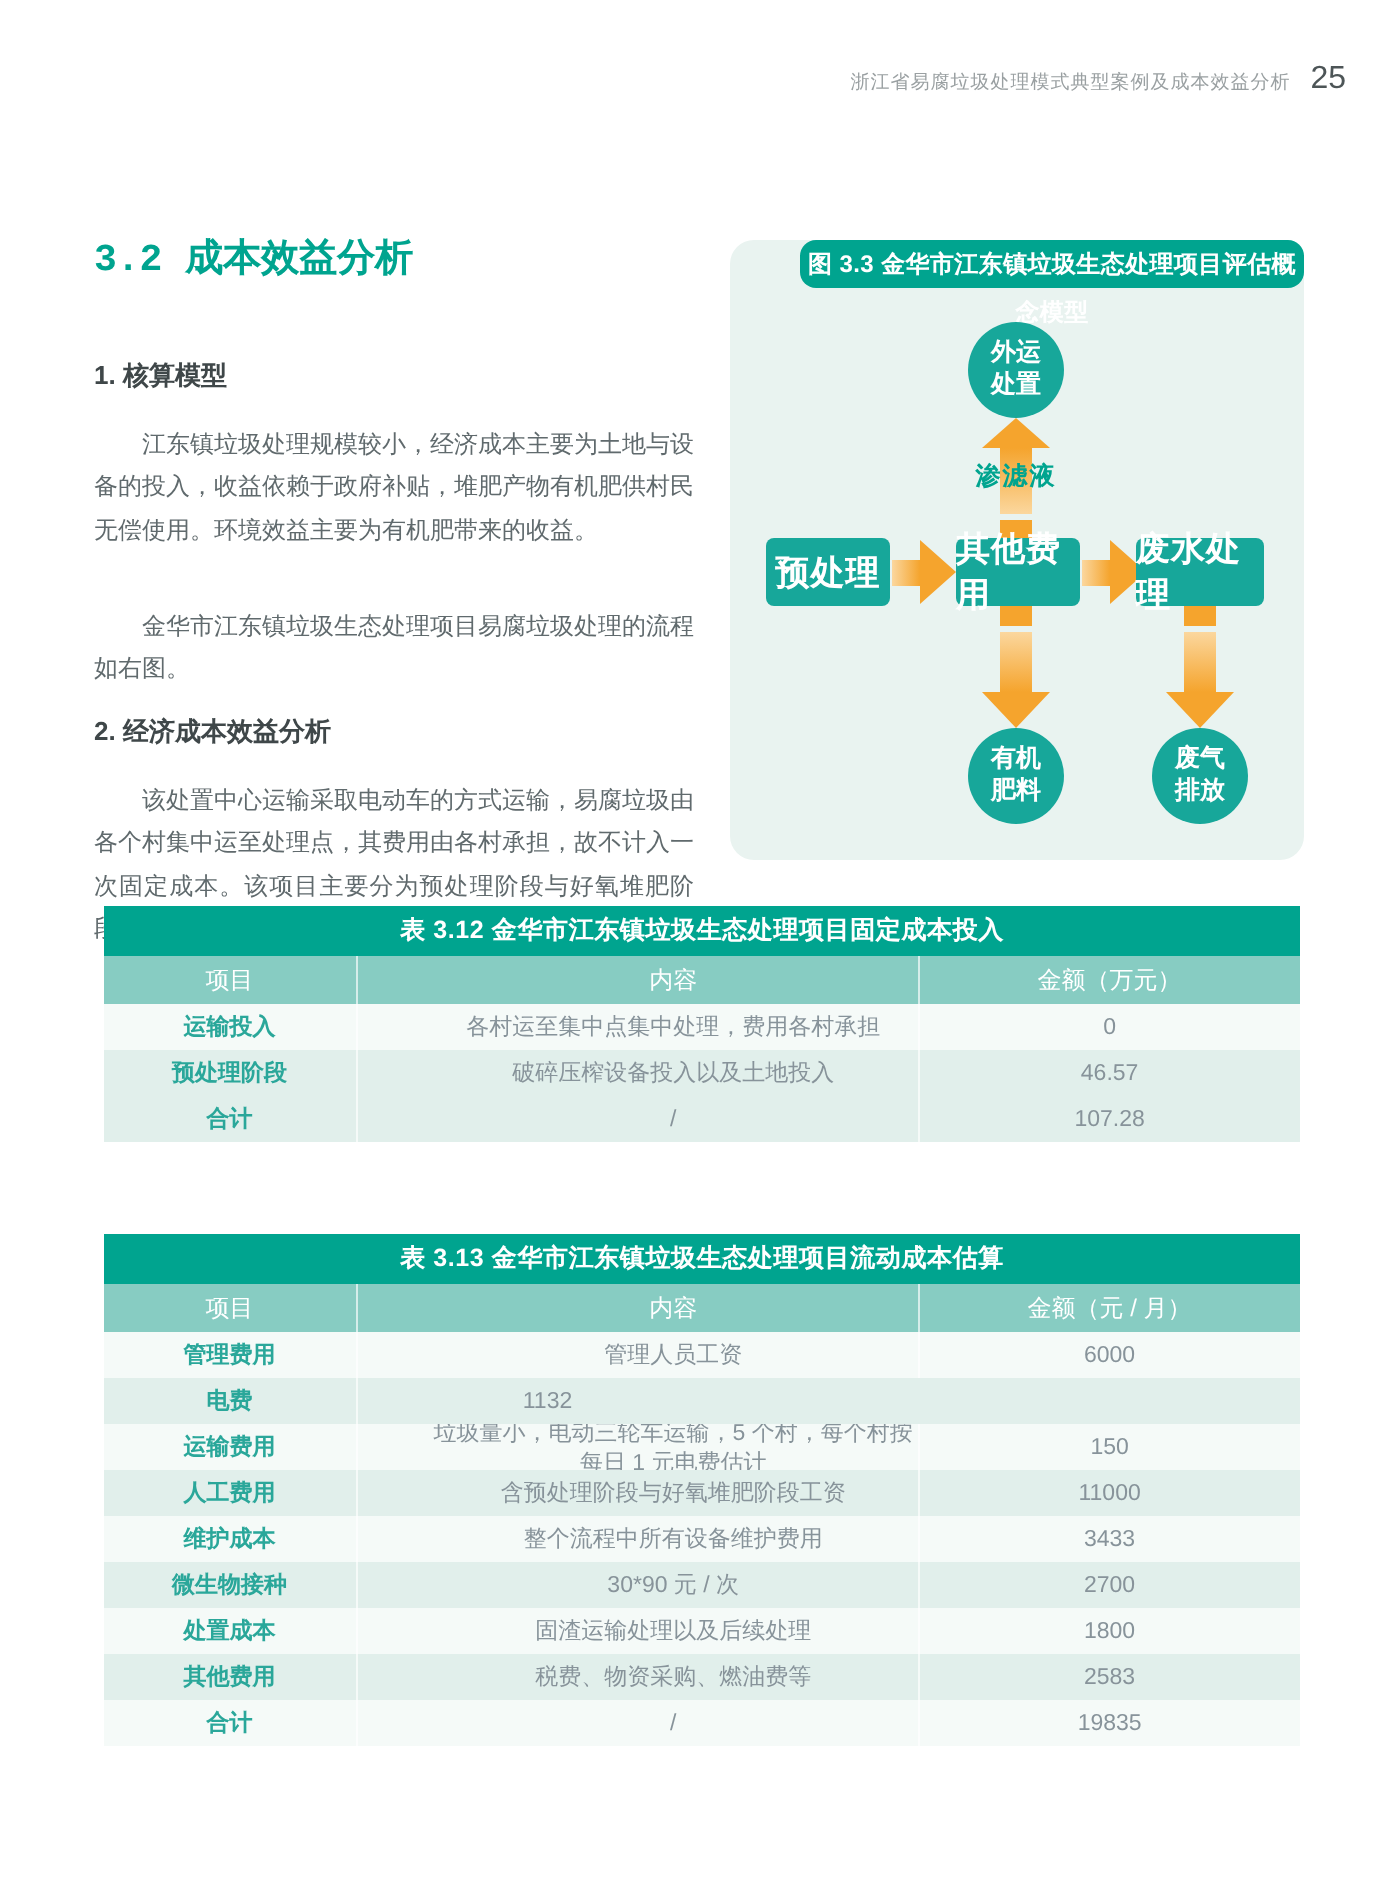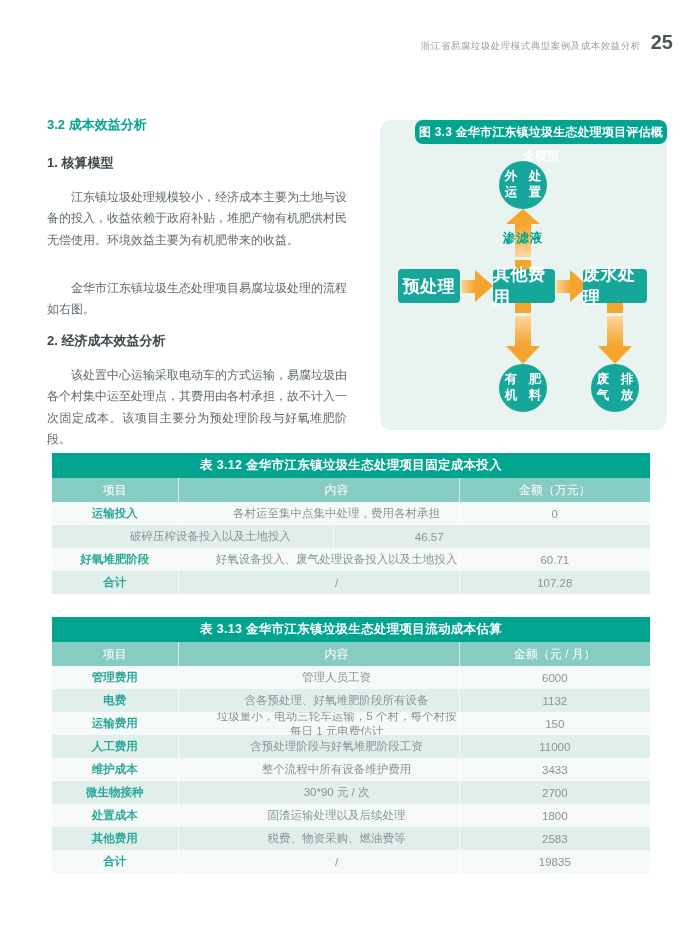--- a/index.html
+++ b/index.html
@@ -25,44 +25,44 @@
     background:#ffffff;
     font-family:"Liberation Sans","DejaVu Sans",sans-serif;
     overflow:hidden;
   }
   
   .running-head{
     position:absolute; top:31px; right:27px;
     display:flex; align-items:baseline; gap:10px;
   }
   .running-title{font-size:9.5px;color:var(--muted);letter-spacing:.5px;}
-  .page-number{font-size:20px;font-weight:bold;color:var(--pagenum);}
+  .page-number{font-size:16px;font-weight:normal;color:var(--pagenum);}
   
   .left-col{position:absolute;left:47px;top:116px;width:300px;}
-  .section-title{font-size:13px;font-weight:bold;color:var(--teal);margin-bottom:20px;}
+  .section-title{font-size:19px;font-weight:bold;color:var(--teal);margin-bottom:37px;font-family:Liberation Mono, monospace;}
   .sub-heading{font-size:13px;font-weight:bold;color:var(--heading-text);margin-bottom:15px;}
   .para{
     font-size:12px;color:var(--body-text);line-height:1.78;
     text-align:justify;text-indent:2em;margin-bottom:11px;
   }
   .para.last-of-block{margin-bottom:27px;}
   
   .figure{
-    position:absolute;left:380px;top:120px;width:287px;height:310px;
+    position:absolute;left:365px;top:120px;width:287px;height:310px;
     background:var(--mint-bg);border-radius:12px;padding-left:35px;
   }
   .figure-title{
     height:24px;line-height:24px;background:var(--teal);color:#fff;
     font-size:12px;font-weight:bold;text-align:center;
     border-radius:8px;letter-spacing:.2px;
   }
   .node-circle{
     position:absolute;width:48px;height:48px;border-radius:50%;
     background:var(--teal-node);color:#fff;font-size:12.5px;font-weight:bold;
-    display:flex;flex-direction:row;align-items:center;justify-content:center;
+    display:flex;flex-direction:column;align-items:center;justify-content:center;
     line-height:1.25;text-align:center;
   }
   .node-box{
     position:absolute;top:149px;height:34px;border-radius:4px;
     background:var(--teal-node);color:#fff;font-size:17px;font-weight:bold;
     display:flex;align-items:center;justify-content:center;letter-spacing:.5px;
   }
   .v-arrow{position:absolute;width:34px;display:flex;flex-direction:column;align-items:center;}
   .v-head-up{width:0;height:0;border-left:17px solid transparent;border-right:17px solid transparent;border-bottom:15px solid var(--orange);}
   .v-head-down{width:0;height:0;border-left:17px solid transparent;border-right:17px solid transparent;border-top:18px solid var(--orange);}
@@ -169,27 +169,23 @@
       <div class="cell c0">项目</div>
       <div class="cell c1">内容</div>
       <div class="cell c2">金额（万元）</div>
     </div>
     <div class="tbl-row odd">
       <div class="cell c0">运输投入</div>
       <div class="cell c1">各村运至集中点集中处理，费用各村承担</div>
       <div class="cell c2">0</div>
     </div>
     <div class="tbl-row even">
+      <div class="cell c0">预处理阶段</div>
       <div class="cell c1">破碎压榨设备投入以及土地投入</div>
       <div class="cell c2">46.57</div>
-    </div>
-    <div class="tbl-row odd">
-      <div class="cell c0">好氧堆肥阶段</div>
-      <div class="cell c1">好氧设备投入、废气处理设备投入以及土地投入</div>
-      <div class="cell c2">60.71</div>
     </div>
     <div class="tbl-row even">
       <div class="cell c0">合计</div>
       <div class="cell c1">/</div>
       <div class="cell c2">107.28</div>
     </div>
   </div>
 <div class="table" id="table-2">
     <div class="tbl-title">表 3.13 金华市江东镇垃圾生态处理项目流动成本估算</div>
     <div class="tbl-head">
@@ -197,21 +193,20 @@
       <div class="cell c1">内容</div>
       <div class="cell c2">金额（元 / 月）</div>
     </div>
     <div class="tbl-row odd">
       <div class="cell c0">管理费用</div>
       <div class="cell c1">管理人员工资</div>
       <div class="cell c2">6000</div>
     </div>
     <div class="tbl-row even">
       <div class="cell c0">电费</div>
-      <div class="cell c1">含各预处理、好氧堆肥阶段所有设备</div>
       <div class="cell c2">1132</div>
     </div>
     <div class="tbl-row odd">
       <div class="cell c0">运输费用</div>
       <div class="cell c1">垃圾量小，电动三轮车运输，5 个村，每个村按每日 1 元电费估计</div>
       <div class="cell c2">150</div>
     </div>
     <div class="tbl-row even">
       <div class="cell c0">人工费用</div>
       <div class="cell c1">含预处理阶段与好氧堆肥阶段工资</div>

